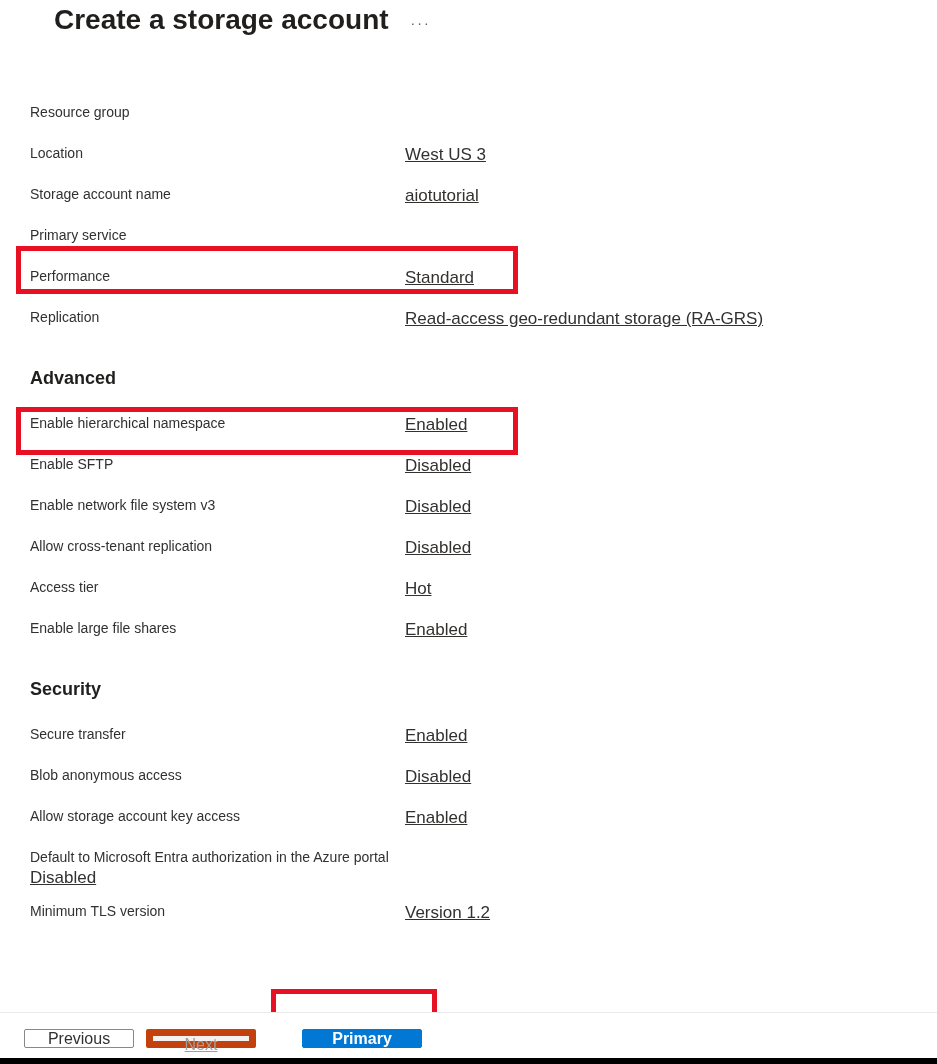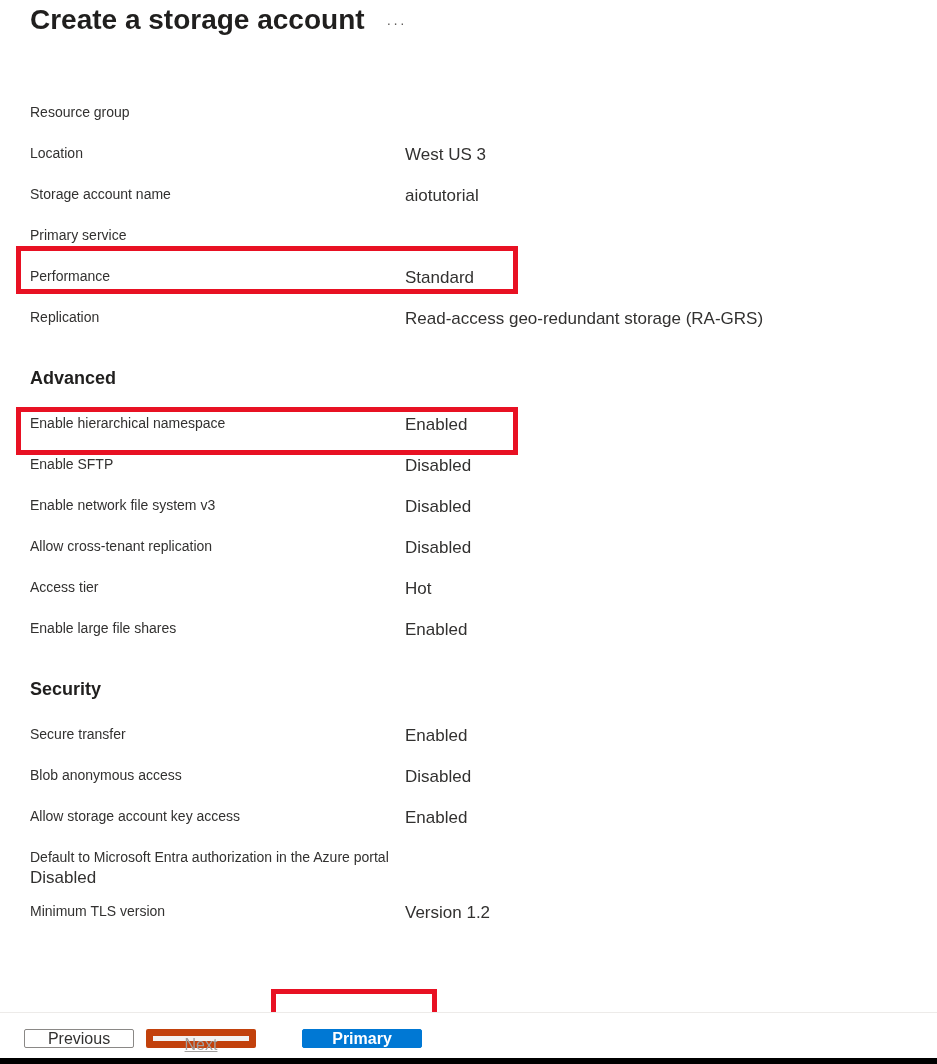--- a/index.html
+++ b/index.html
@@ -10,20 +10,21 @@
       width: 937px;
       height: 1064px;
       position: relative;
       overflow: hidden;
     }
     .header {
       display: flex;
       align-items: center;
       padding: 4px 0 0 30px;
       gap: 22px;
+      margin-left: 24px;
     }
     .header h1 {
       font-size: 28px;
       font-weight: 600;
       color: #201f1e;
     }
     .more-icon {
       color: #605e5c;
       font-size: 14px;
       letter-spacing: 2px;
@@ -42,20 +43,21 @@
       width: 375px;
       font-size: 14px;
       color: #323130;
       padding-right: 10px;
       line-height: 1.35;
     }
     .row-value {
       font-size: 17px;
       color: #323130;
       line-height: 1.35;
+      text-decoration: underline;
     }
     .section-heading {
       font-size: 18px;
       font-weight: 700;
       color: #201f1e;
       margin-top: 26px;
       margin-bottom: 18px;
     }
     .highlight-box {
       border: 5px solid #e81123;

